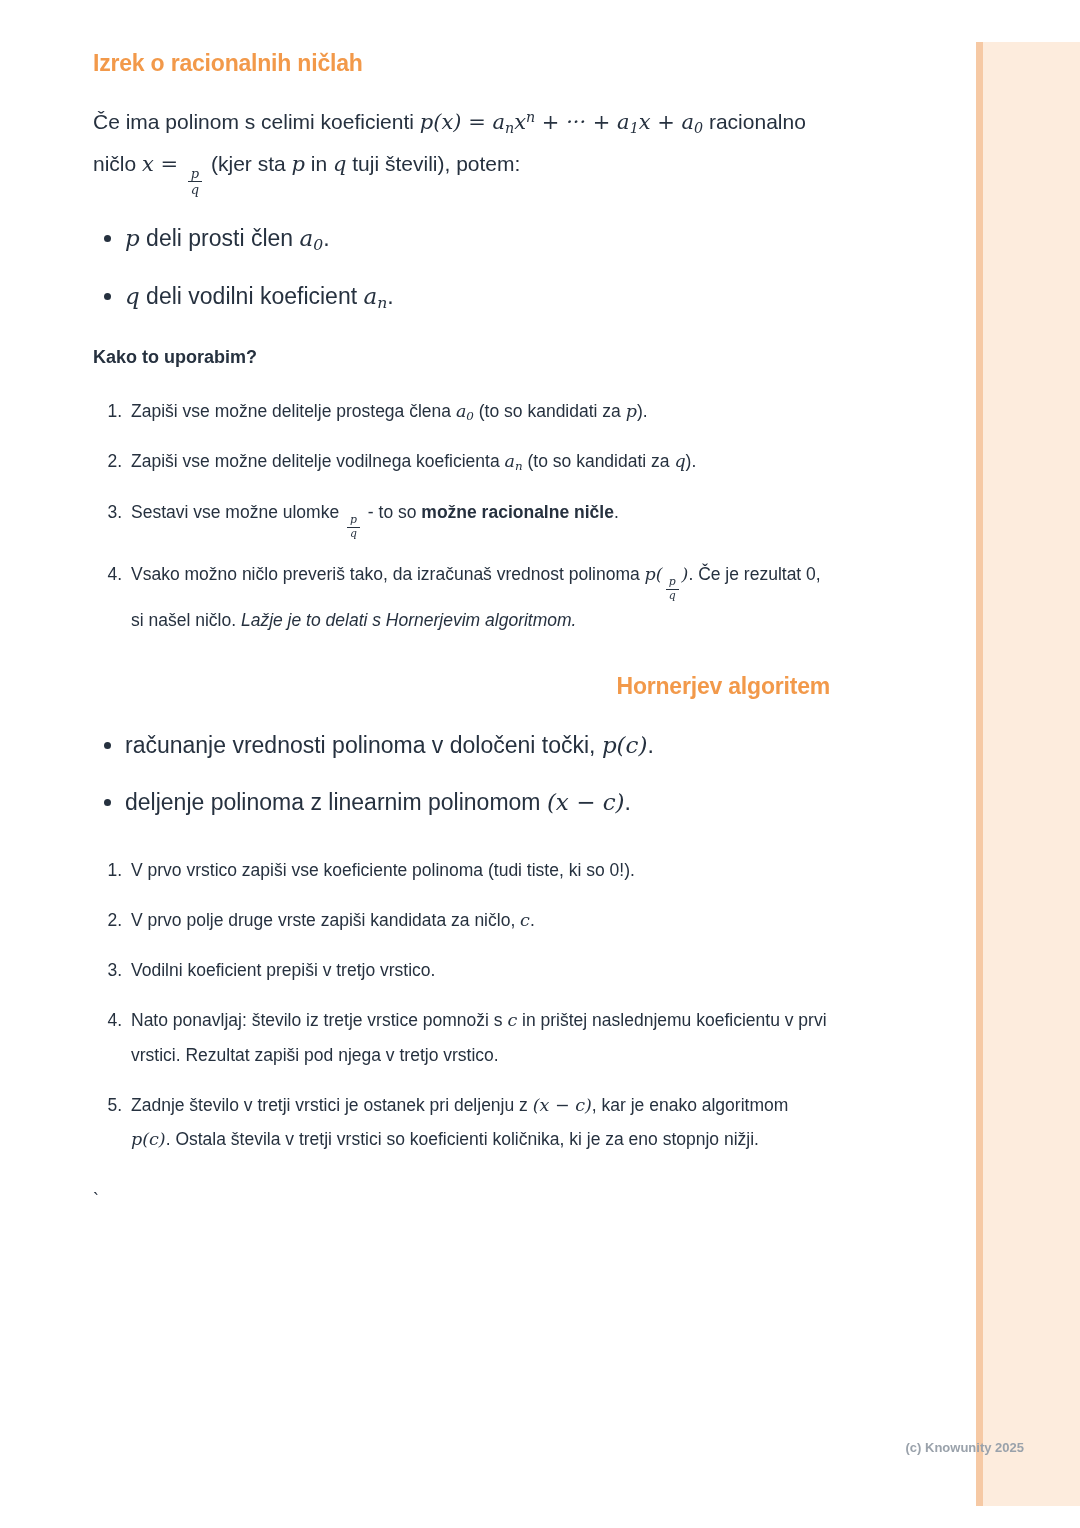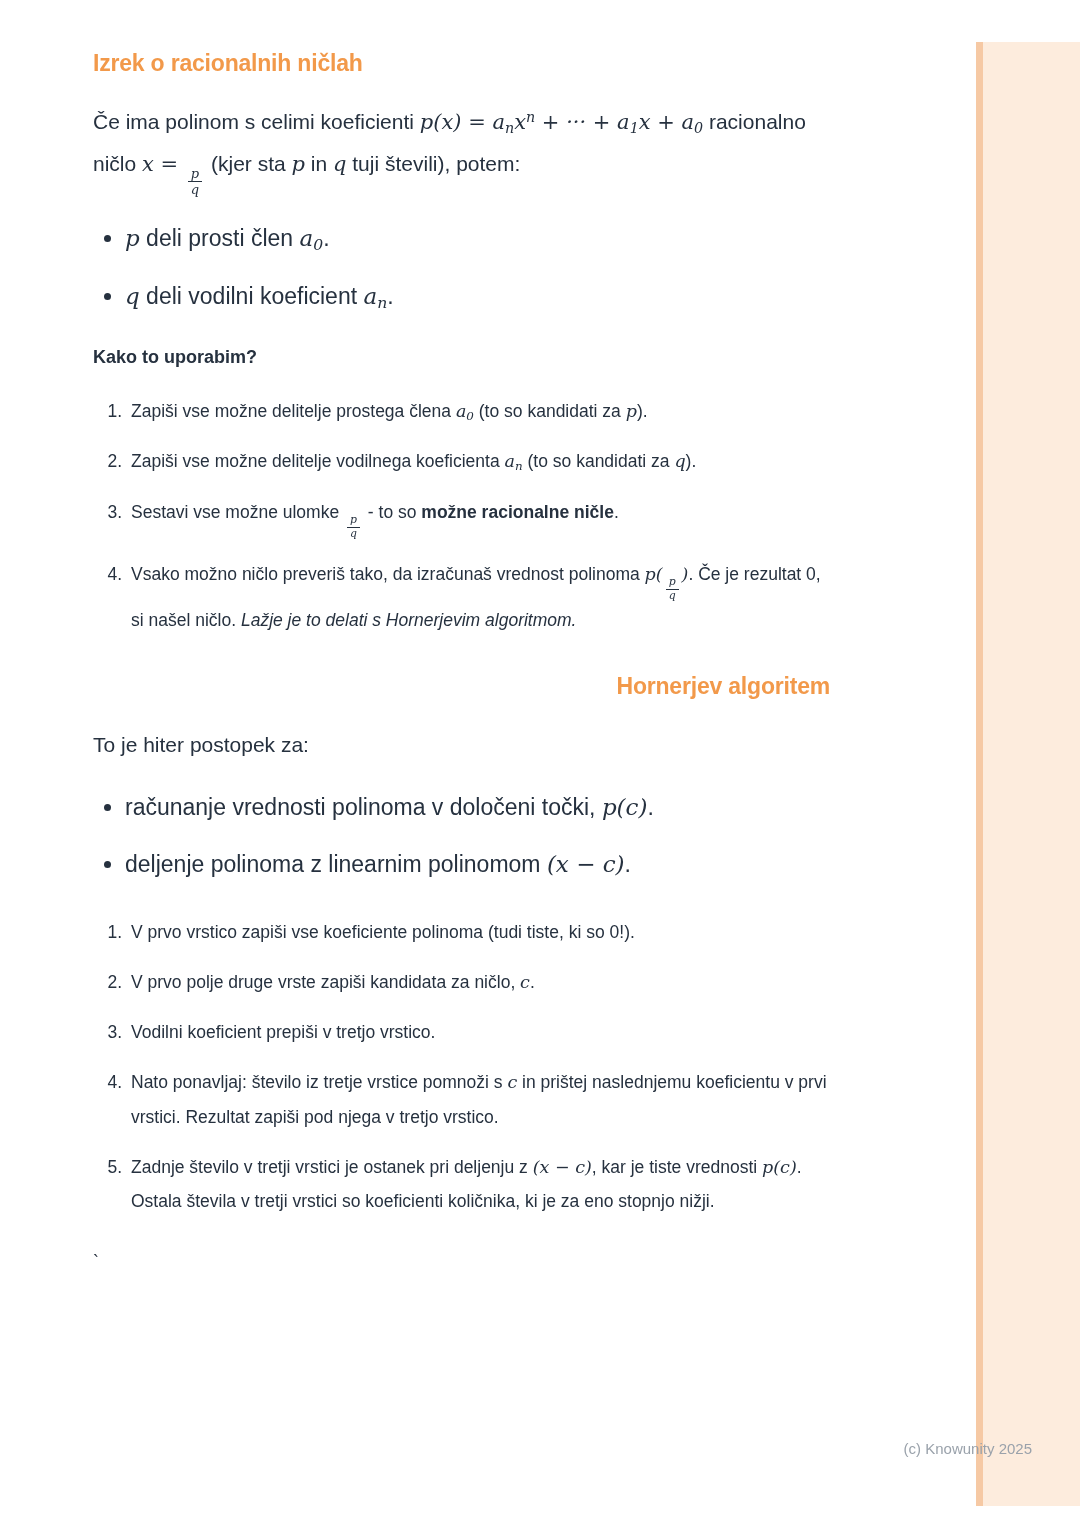--- a/index.html
+++ b/index.html
@@ -61,22 +61,22 @@
     display:inline-flex;flex-direction:column;align-items:center;
     font-family:"DejaVu Serif","Liberation Serif",serif;font-style:italic;
     font-size:0.62em;line-height:1.18;vertical-align:-0.5em;margin:0 3px;
   }
   .frac .fnum{border-bottom:1.3px solid currentColor;padding:0 3px;}
   .frac .fden{padding:0 3px;}
   .stray{
     margin-top:34px;font-size:17.5px;
   }
   .footer{
-    position:absolute;top:1440px;right:48px;z-index:2;
-    font-size:15px;color:var(--muted);
+    position:absolute;top:1440px;right:56px;z-index:2;
+    font-size:13px;color:var(--muted);font-weight:bold;
   }
 </style>
 </head>
 <body>
 
 <div class="stripe"></div>
 
 <main class="content">
 
   <h1 class="section-title">Izrek o racionalnih ničlah</h1>
@@ -101,33 +101,32 @@
           <span class="fden">q</span>
         </span><span class="n"> - to so </span><span class="b">možne racionalne ničle</span><span class="n">.</span></li>
     <li><span class="n">Vsako možno ničlo preveriš tako, da izračunaš vrednost polinoma </span><span class="m">p(</span><span class="frac">
           <span class="fnum">p</span>
           <span class="fden">q</span>
         </span><span class="m">)</span><span class="n">. Če je rezultat 0, si našel ničlo. </span><span class="i">Lažje je to delati s Hornerjevim algoritmom.</span></li>
   </ol>
 
   <h1 class="section-title second">Hornerjev algoritem</h1>
 
-  <p class="para"><span class="n">To je hiter postopek za:</span></p>
 
   <ul class="bullets">
     <li><span class="n">računanje vrednosti polinoma v določeni točki, </span><span class="m">p(c)</span><span class="n">.</span></li>
     <li><span class="n">deljenje polinoma z linearnim polinomom </span><span class="m">(x − c)</span><span class="n">.</span></li>
   </ul>
 
 
   <ol class="steps">
     <li><span class="n">V prvo vrstico zapiši vse koeficiente polinoma (tudi tiste, ki so 0!).</span></li>
     <li><span class="n">V prvo polje druge vrste zapiši kandidata za ničlo, </span><span class="m">c</span><span class="n">.</span></li>
     <li><span class="n">Vodilni koeficient prepiši v tretjo vrstico.</span></li>
     <li><span class="n">Nato ponavljaj: število iz tretje vrstice pomnoži s </span><span class="m">c</span><span class="n"> in prištej naslednjemu koeficientu v prvi vrstici. Rezultat zapiši pod njega v tretjo vrstico.</span></li>
-    <li><span class="n">Zadnje število v tretji vrstici je ostanek pri deljenju z </span><span class="m">(x − c)</span><span class="n">, kar je tiste vrednosti </span><span class="m">p(c)</span><span class="n">. Ostala števila v tretji vrstici so koeficienti količnika, ki je za eno stopnjo nižji.</span></li>
+    <li><span class="n">Zadnje število v tretji vrstici je ostanek pri deljenju z </span><span class="m">(x − c)</span><span class="n">, kar je enako algoritmom </span><span class="m">p(c)</span><span class="n">. Ostala števila v tretji vrstici so koeficienti količnika, ki je za eno stopnjo nižji.</span></li>
   </ol>
 
   <div class="stray">`</div>
 
 </main>
 
 <div class="footer">(c) Knowunity 2025</div>
 
 </body></html>

